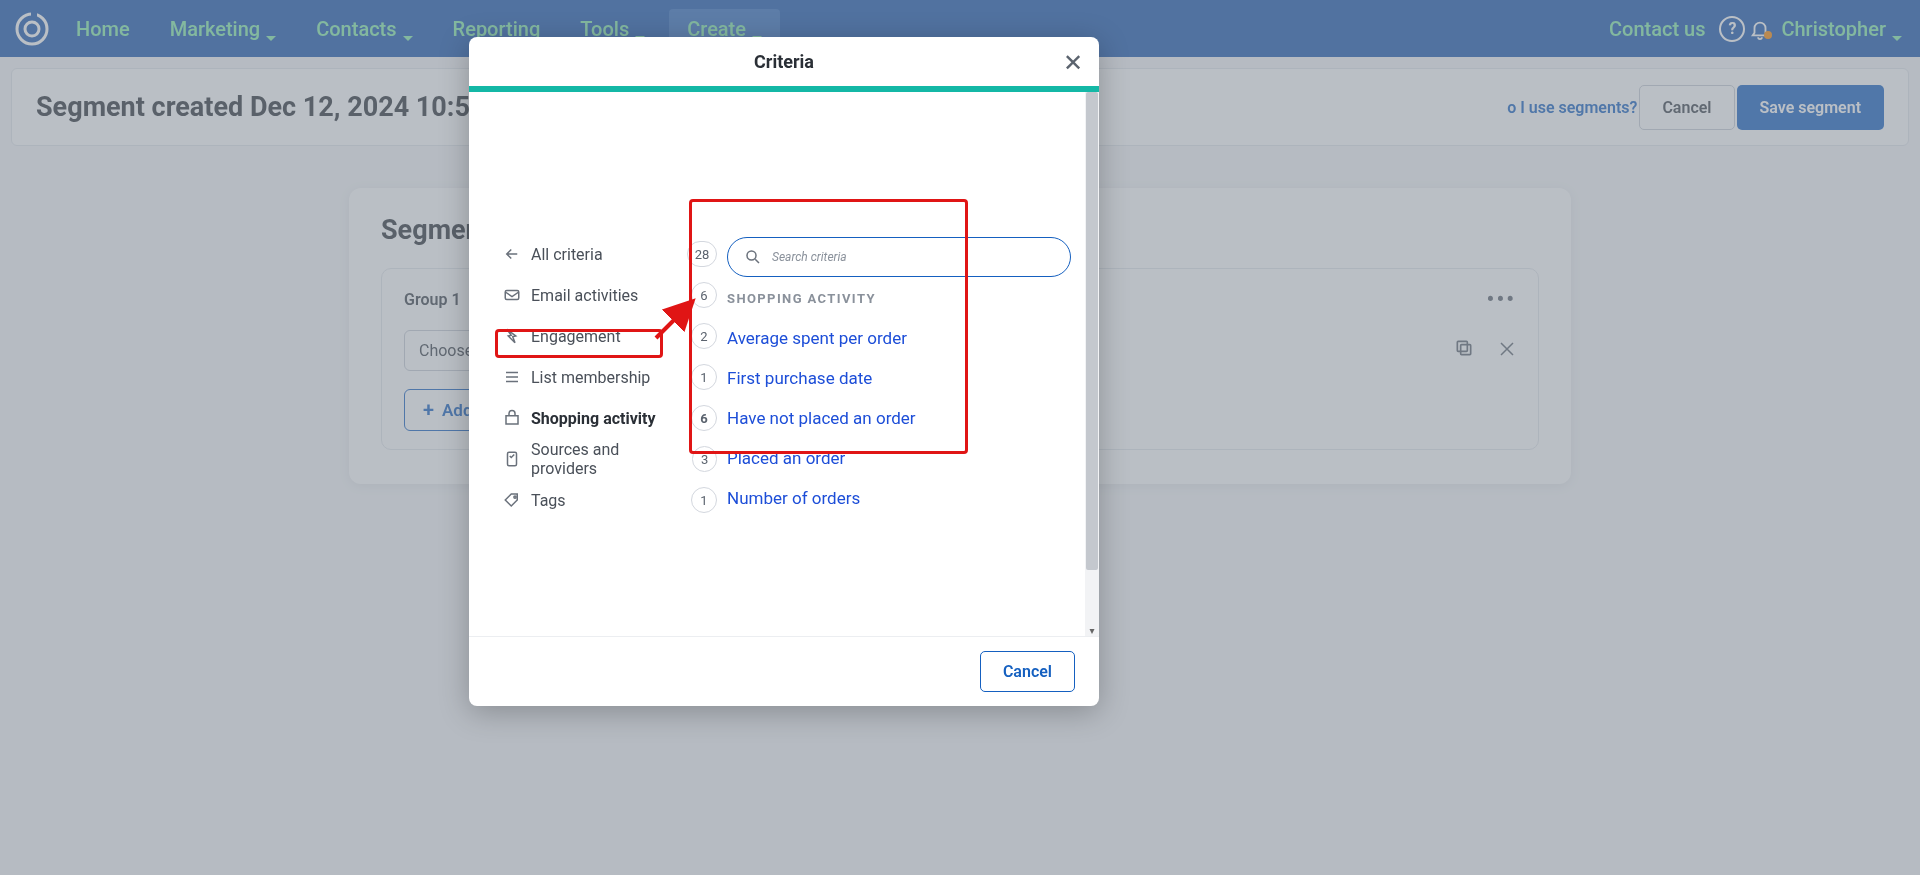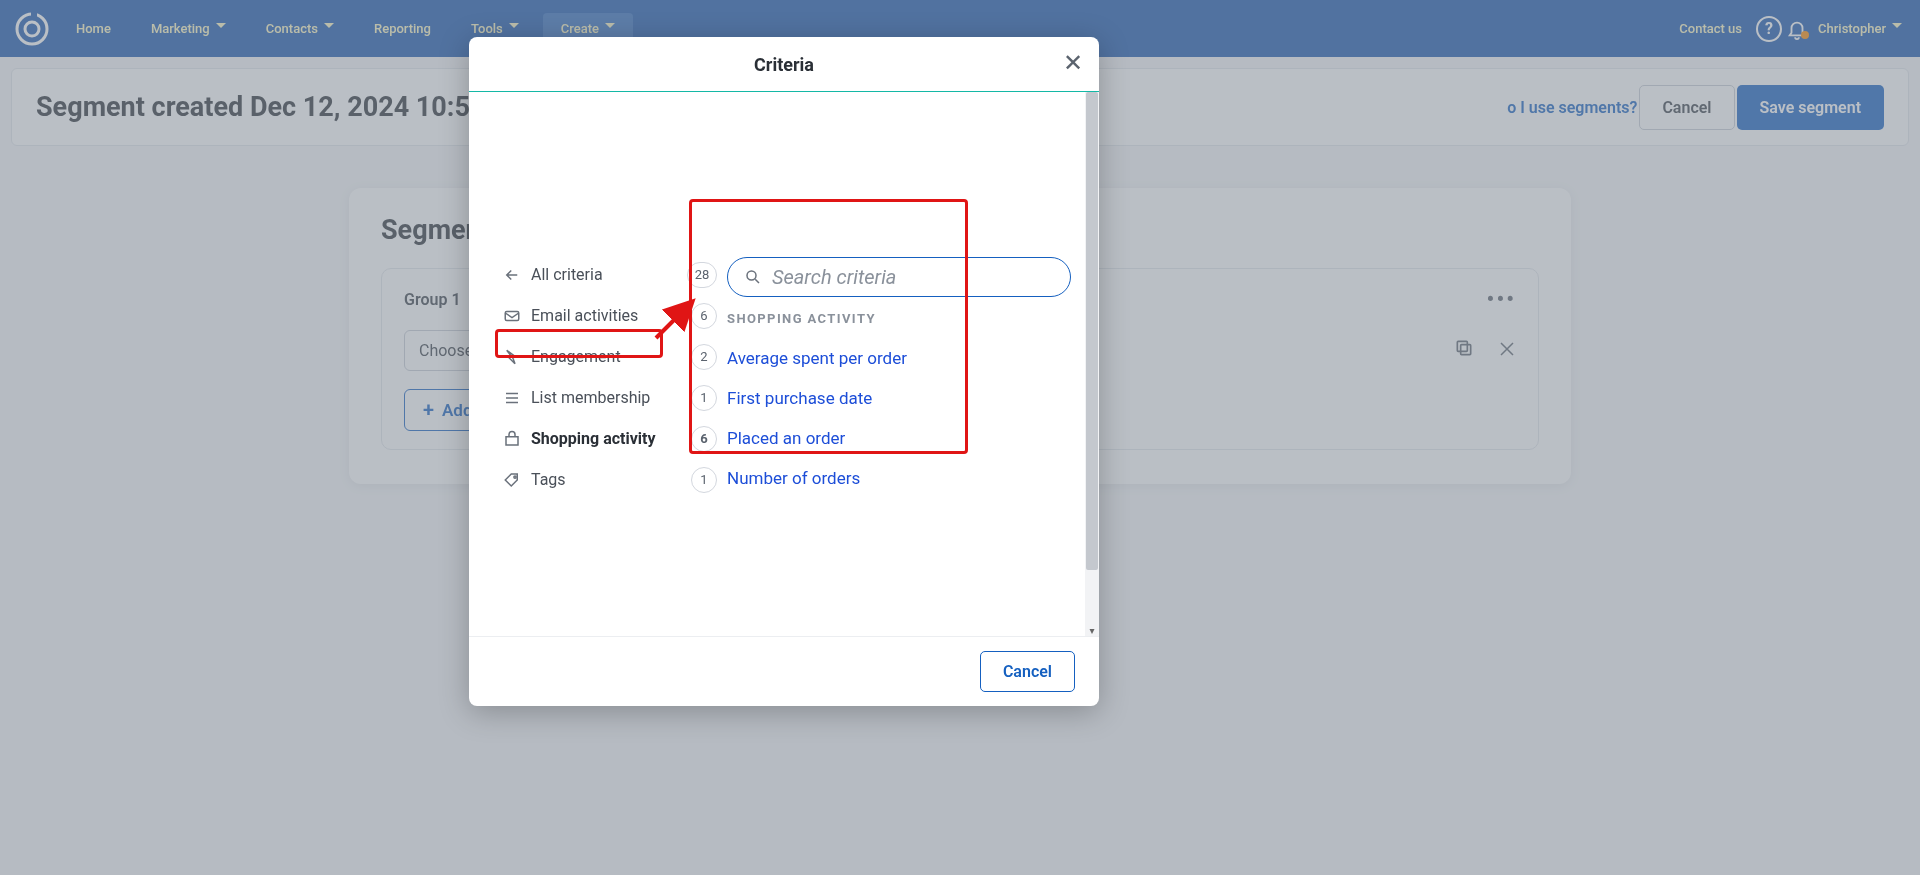--- a/index.html
+++ b/index.html
@@ -14,23 +14,23 @@
     padding: 0 12px;
     color: #fff;
     justify-content: space-between;
   }
   .navbar-left { display: flex; align-items: center; gap: 8px; }
   .navbar-right { display: flex; align-items: center; gap: 4px; }
   .logo {
     width: 40px; height: 40px; display:flex; align-items:center; justify-content:center;
   }
   .nav-item {
-    display: flex; align-items: flex-start; gap: 6px;
-    padding: 8px 16px; cursor: pointer; font-size: 13px; font-weight: 500;
-    color: #fef9c3;
+    display: flex; align-items: flex-end; gap: 6px;
+    padding: 8px 16px; cursor: pointer; font-size: 20px; font-weight: 500;
+    color: #86efac;
   }
   .nav-item.create-btn {
     background: #316dbf; border-radius: 4px; padding: 8px 18px;
   }
   .chevron-down { width:0;height:0;border-left:5px solid transparent;border-right:5px solid transparent;border-top:5px solid currentColor; margin-top:2px; }
   .icon-circle {
     width:26px;height:26px;border:2px solid #fff;border-radius:50%;display:flex;align-items:center;justify-content:center;font-size:16px;font-weight:700;
   }
   .bell {
     position:relative; width:22px; height:22px;
@@ -84,21 +84,21 @@
     position:absolute; inset:0; background:rgba(130,138,150,0.55);
   }
 
   
   .modal {
     position:absolute; left:469px; top:37px; width:630px; background:#fff; border-radius:8px;
     box-shadow: 0 6px 30px rgba(0,0,0,0.25);
     display:flex; flex-direction:column;
   }
   .modal-header {
-    height:55px; display:flex; align-items:center; justify-content:center; position:relative; border-bottom:1px solid #14b8a6;
+    height:55px; display:flex; align-items:center; justify-content:center; position:relative; border-bottom:6px solid #14b8a6;
   }
   .modal-title { font-size:18px; font-weight:700; color:#2a2f36; }
   .modal-close {
     position:absolute; right:16px; top:14px; font-size:24px; color:#5b636e; cursor:pointer; line-height:1;
   }
   .modal-body {
     display:flex; padding:26px 0 0 0; min-height:544px; position:relative;align-items:center;
   }
   .modal-left {
     width:258px; padding-left:34px; padding-right:10px;
@@ -113,21 +113,21 @@
     width:26px; height:26px; border:1px solid #d3d7de; border-radius:13px; display:flex; align-items:center; justify-content:center; font-size:13px; color:#5b636e;
     margin-left:auto; margin-right:0;
   }
   .cat-row svg { width:18px; height:18px; flex:0 0 18px; }
   .cat-row svg, .cat-row svg * { stroke:#6a717b; }
   .cat-row.active { font-weight:700; color:#2a2f36; }
   .search-wrap {
     display:flex; align-items:center; gap:10px; border:1px solid #1560c0; border-radius:22px; height:40px; padding:0 16px; margin-bottom:14px;
   }
   .search-wrap svg { width:18px; height:18px; }
-  .search-input { border:none; outline:none; font-size:20px; color:#a16207; flex:1; background:transparent;}
+  .search-input { border:none; outline:none; font-size:12px; color:#a16207; flex:1; background:transparent;}
   .search-input::placeholder { color:#8a919b; font-style:italic; }
   .right-heading { font-size:13px; font-weight:700; letter-spacing:1.4px; color:#8a919b; margin:4px 0 12px 0; }
   .criteria-item { height:40px; display:flex; align-items:center; gap:14px; font-size:17px; color:#1d4ed8; cursor:pointer;}
   .modal-footer {
     border-top:1px solid #eceef1; height:70px; display:flex; align-items:center; justify-content:flex-end; padding-right:24px;
   }
   .btn-modal-cancel { border:1px solid #1560c0; color:#1560c0; background:#fff; padding:10px 22px; border-radius:5px; font-size:16px; font-weight:600;}
 
   
   .anno-left {
@@ -293,20 +293,28 @@
       <div class="cat-row active">
         <svg viewBox="0 0 24 24" fill="none" stroke-width="2">
             <path d="M4 9h16v11H4z"></path>
             <path d="M8 9V6a4 4 0 018 0v3"></path>
           </svg>
         <span>Shopping activity</span>
         <span class="count-badge">6</span>
       </div>
       <div class="cat-row">
         <svg viewBox="0 0 24 24" fill="none" stroke-width="2">
+            <rect x="6" y="3" width="12" height="18" rx="2"></rect>
+            <path d="M9 8l2 2 4-4"></path>
+          </svg>
+        <span>Sources and providers</span>
+        <span class="count-badge">3</span>
+      </div>
+      <div class="cat-row">
+        <svg viewBox="0 0 24 24" fill="none" stroke-width="2">
             <path d="M3 12l8-8h8v8l-8 8z"></path>
             <circle cx="16" cy="8" r="1.5"></circle>
           </svg>
         <span>Tags</span>
         <span class="count-badge">1</span>
       </div>
     </div>
 
     <div class="modal-right">
       <div class="search-wrap">
@@ -315,20 +323,23 @@
             <path d="M20 20l-5-5"></path>
           </svg>
         <input class="search-input" placeholder="Search criteria" style="">
       </div>
       <div class="right-heading">SHOPPING ACTIVITY</div>
       <div class="criteria-item">
           <span>Average spent per order</span>
         </div>
       <div class="criteria-item">
           <span>First purchase date</span>
+        </div>
+      <div class="criteria-item">
+          <span>Have not placed an order</span>
         </div>
       <div class="criteria-item">
           <span>Placed an order</span>
         </div>
       <div class="criteria-item">
           <span>Number of orders</span>
         </div>
     </div>
 
     <div class="modal-scroll-track">

